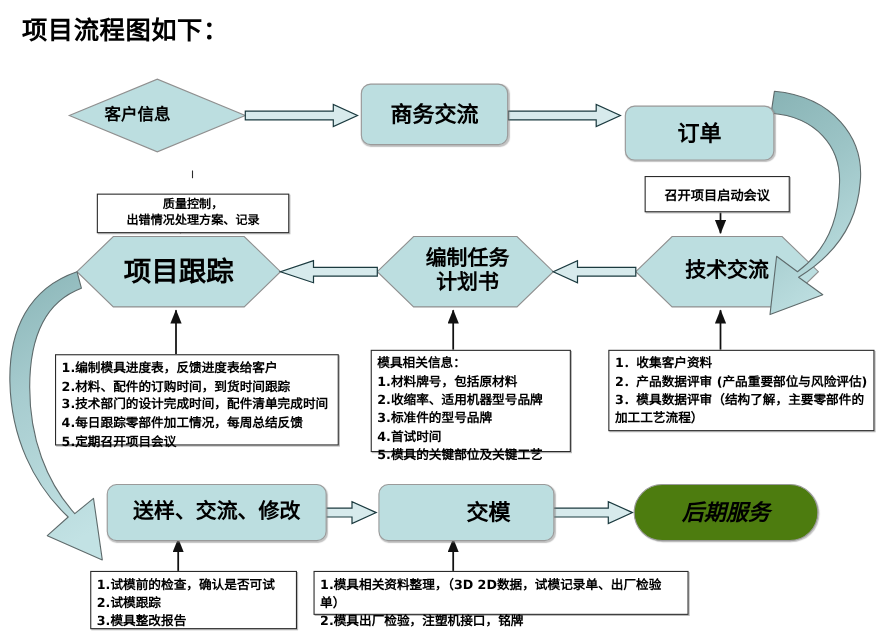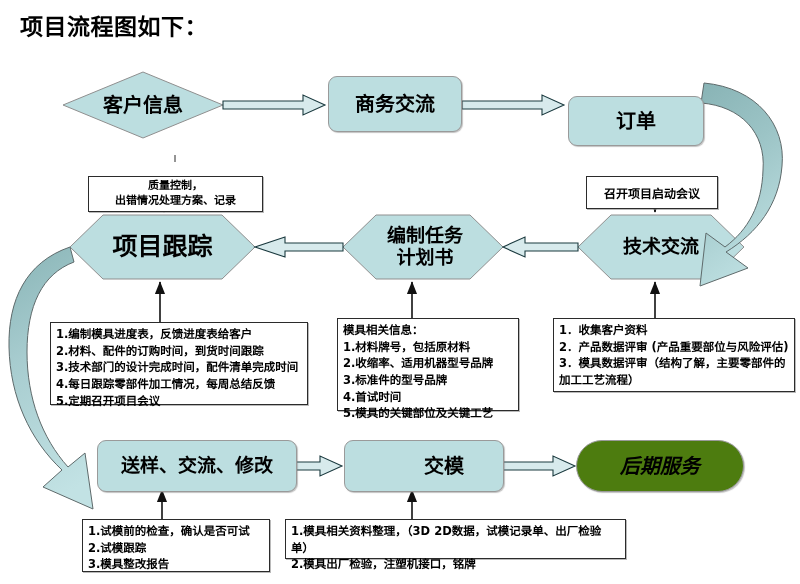--- a/index.html
+++ b/index.html
@@ -191,21 +191,21 @@
     </g>
     <g>
       <line x1="412" y1="519" x2="412" y2="490" stroke="#111111" stroke-width="1.6" marker-end="url(#solidArrow)"></line>
     </g>
 
     <g>
       <line x1="175" y1="155" x2="175" y2="162" stroke="#2b2b2b" stroke-width="1"></line>
     </g>
   </svg>
 
-  <div class="node shapeless" style="left:63px; top:72px; width:160px; height:66px; font-size:20px;">客户信息</div>
+  <div class="node shapeless" style="left:45px; top:72px; width:160px; height:66px; font-size:15px;">客户信息</div>
 
   <div class="node rrect" style="left:328px; top:76px; width:134px; height:56px; font-size:20px;">商务交流</div>
 
   <div class="node rrect" style="left:568px; top:76px; width:136px; height:50px; font-size:20px;margin-top:20px;">订单</div>
 
   <div class="node shapeless" style="left:70px; top:215px; width:185px; height:64px; font-size:25px;">项目跟踪</div>
 
   <div class="node shapeless" style="left:345px; top:215px; width:160px; height:64px; font-size:19px;font-family:Liberation Serif, serif;">编制任务
 计划书</div>
 
@@ -213,21 +213,21 @@
 
   <div class="node rrect" style="left:97px; top:440px; width:200px; height:52px; font-size:19px;">送样、交流、修改</div>
 
   <div class="node rrect" style="left:344px; top:440px; width:160px; height:52px; font-size:20px;padding-left:40px;">交模</div>
 
   <div class="node pill" style="left:576px; top:440px; width:168px; height:52px; font-size:20px;">后期服务</div>
 
   <div class="note center" style="left:88px; top:160px; width:175px; height:36px; font-size:11px; line-height:1.35;margin-top:16px;">质量控制，
 出错情况处理方案、记录</div>
 
-  <div class="note center" style="left:586px; top:176px; width:132px; height:33px; font-size:12px;">召开项目启动会议</div>
+  <div class="note center" style="left:586px; top:160px; width:132px; height:33px; font-size:12px;">召开项目启动会议</div>
 
   <div class="note left" style="left:50px; top:322px; width:258px; height:83px; font-size:11.5px; line-height:1.45;">1.编制模具进度表，反馈进度表给客户
 2.材料、配件的订购时间，到货时间跟踪
 3.技术部门的设计完成时间，配件清单完成时间
 4.每日跟踪零部件加工情况，每周总结反馈
 5.定期召开项目会议</div>
 
   <div class="note left" style="left:337px; top:318px; width:182px; height:93px; font-size:11.5px; line-height:1.45;">模具相关信息：
 1.材料牌号，包括原材料
 2.收缩率、适用机器型号品牌

